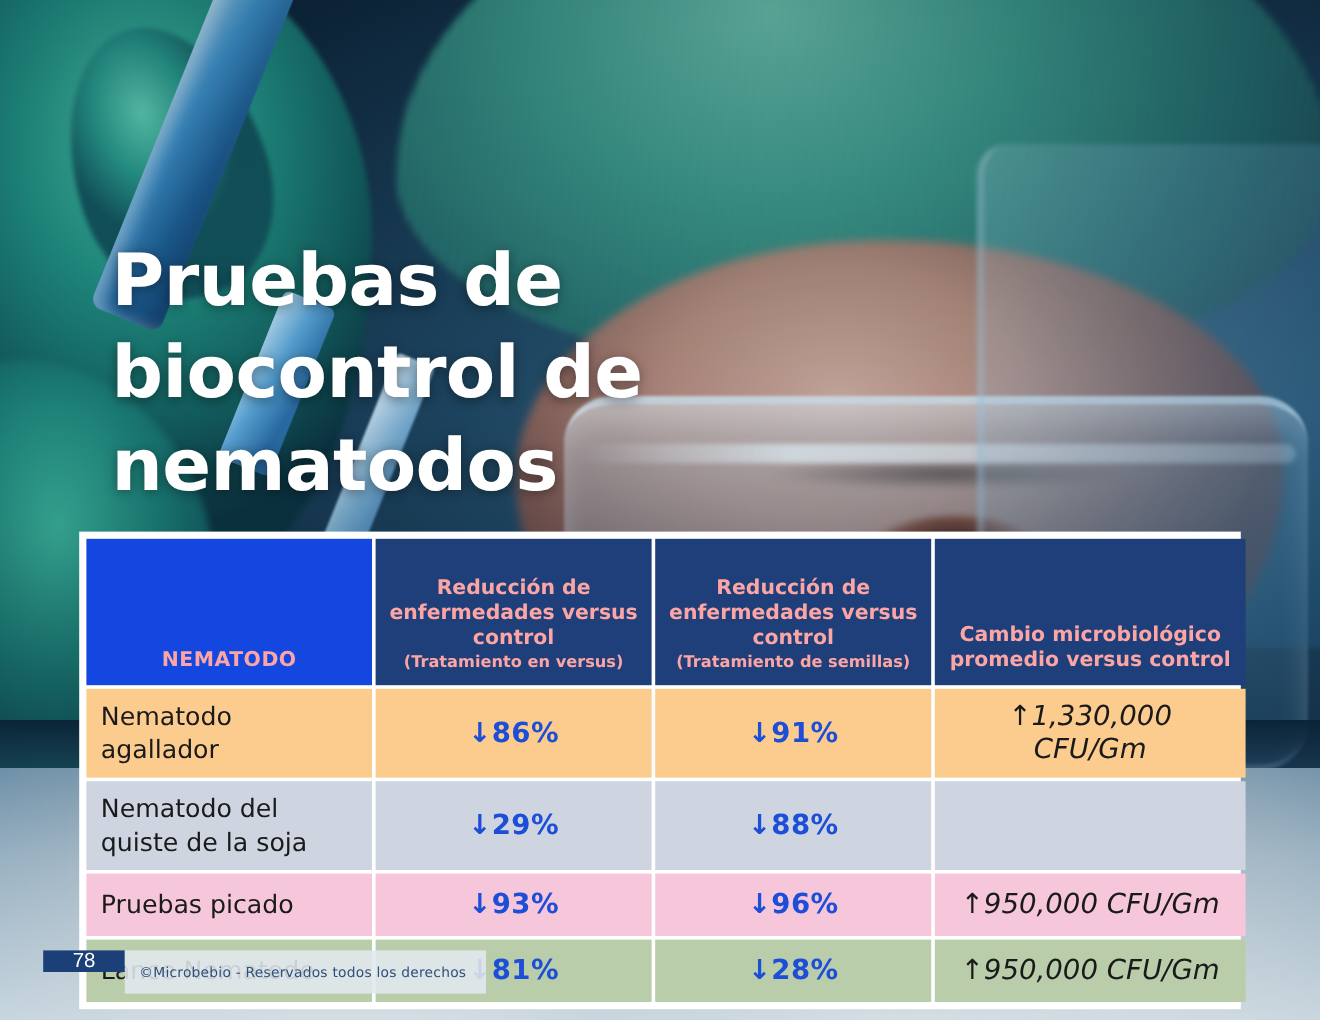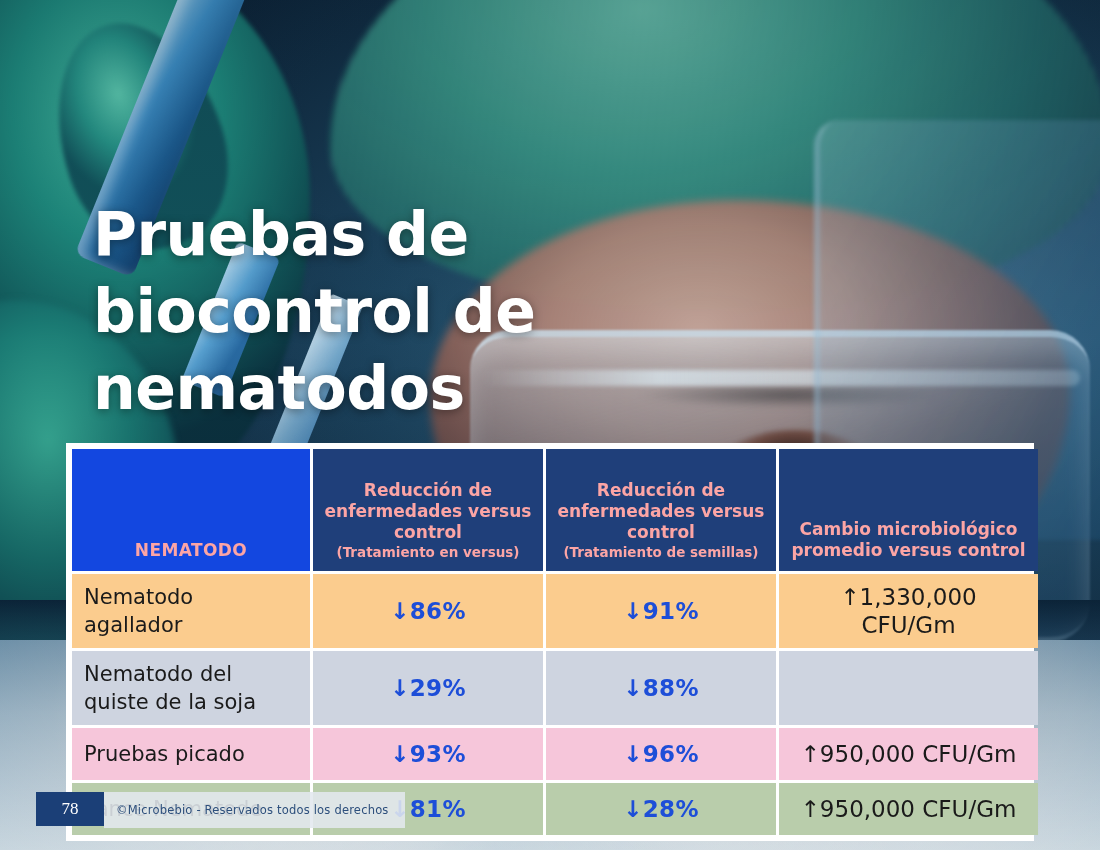--- a/index.html
+++ b/index.html
@@ -216,34 +216,34 @@
     font-family:"DejaVu Sans", sans-serif;
     font-weight:400;
     color:#1a1a1a;
     font-size:21px;
     line-height:28px;
     padding:6px 12px;
     vertical-align:middle;
   }
   td.name { text-align:left; }
   td.pct  { text-align:center; color:#1d4ed8; font-weight:700; font-size:23px; letter-spacing:.3px; }
-  td.cfu  { text-align:center; color:#1a1a1a; font-size:23px; }
+  td.cfu  { text-align:center; color:#1a1a1a; font-size:23px;font-style:italic; }
 
   tr.r-orange td { background:#fbcc8e; height:62px; }
   tr.r-gray   td { background:#ced4e0; height:62px; }
   tr.r-pink   td { background:#f6c6da; height:40px; }
   tr.r-green  td { background:#b9cdab; height:40px; }
 
   
   .footer { position:absolute; left:36px; top:792px; display:flex; align-items:stretch; }
   .page-badge {
-    width:68px; height:34px;
+    width:68px; height:18px;
     background:#1b3f77;
     color:#ffffff;
-    font-family:Liberation Serif, serif;
+    font-family:Liberation Sans, sans-serif;
     font-size:17px;
     display:flex; align-items:center; justify-content:center;
   }
   .copyright {
     height:36px;
     background:rgba(226,232,238,.88);
     color:#2d4f7c;
     font-family:"DejaVu Sans", sans-serif;
     font-size:11.5px;
     display:flex; align-items:center;

